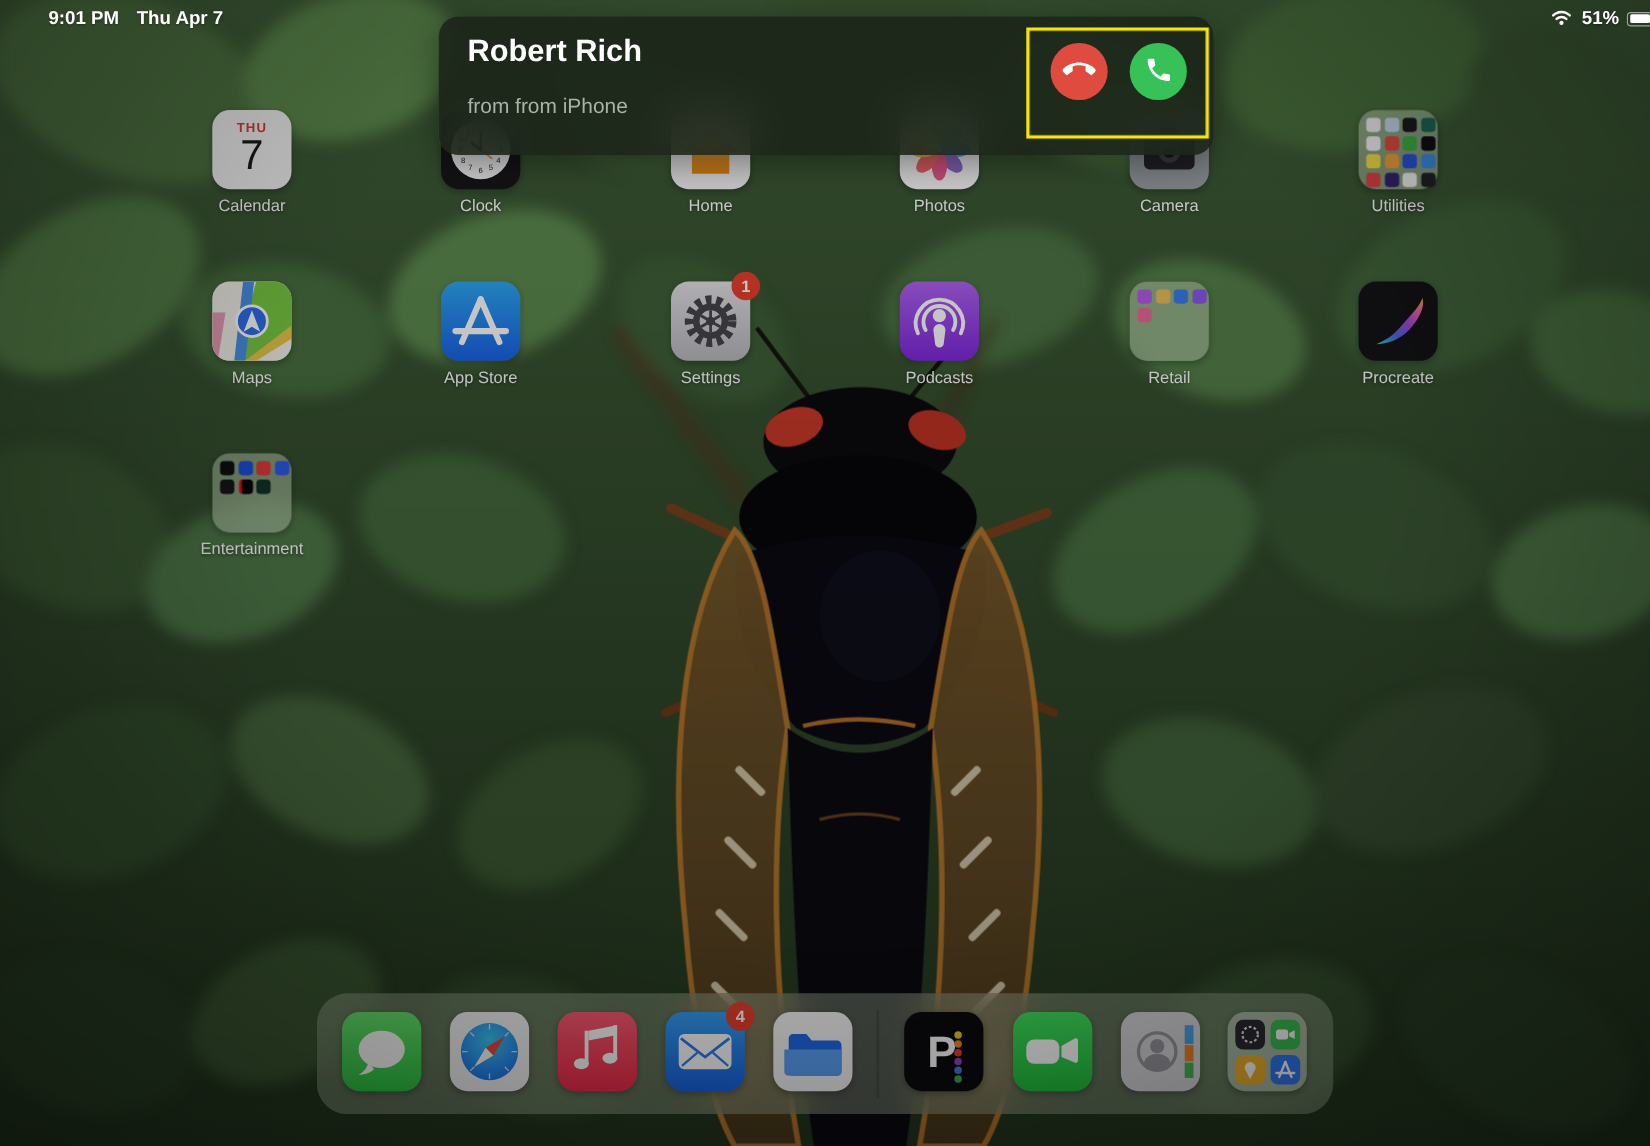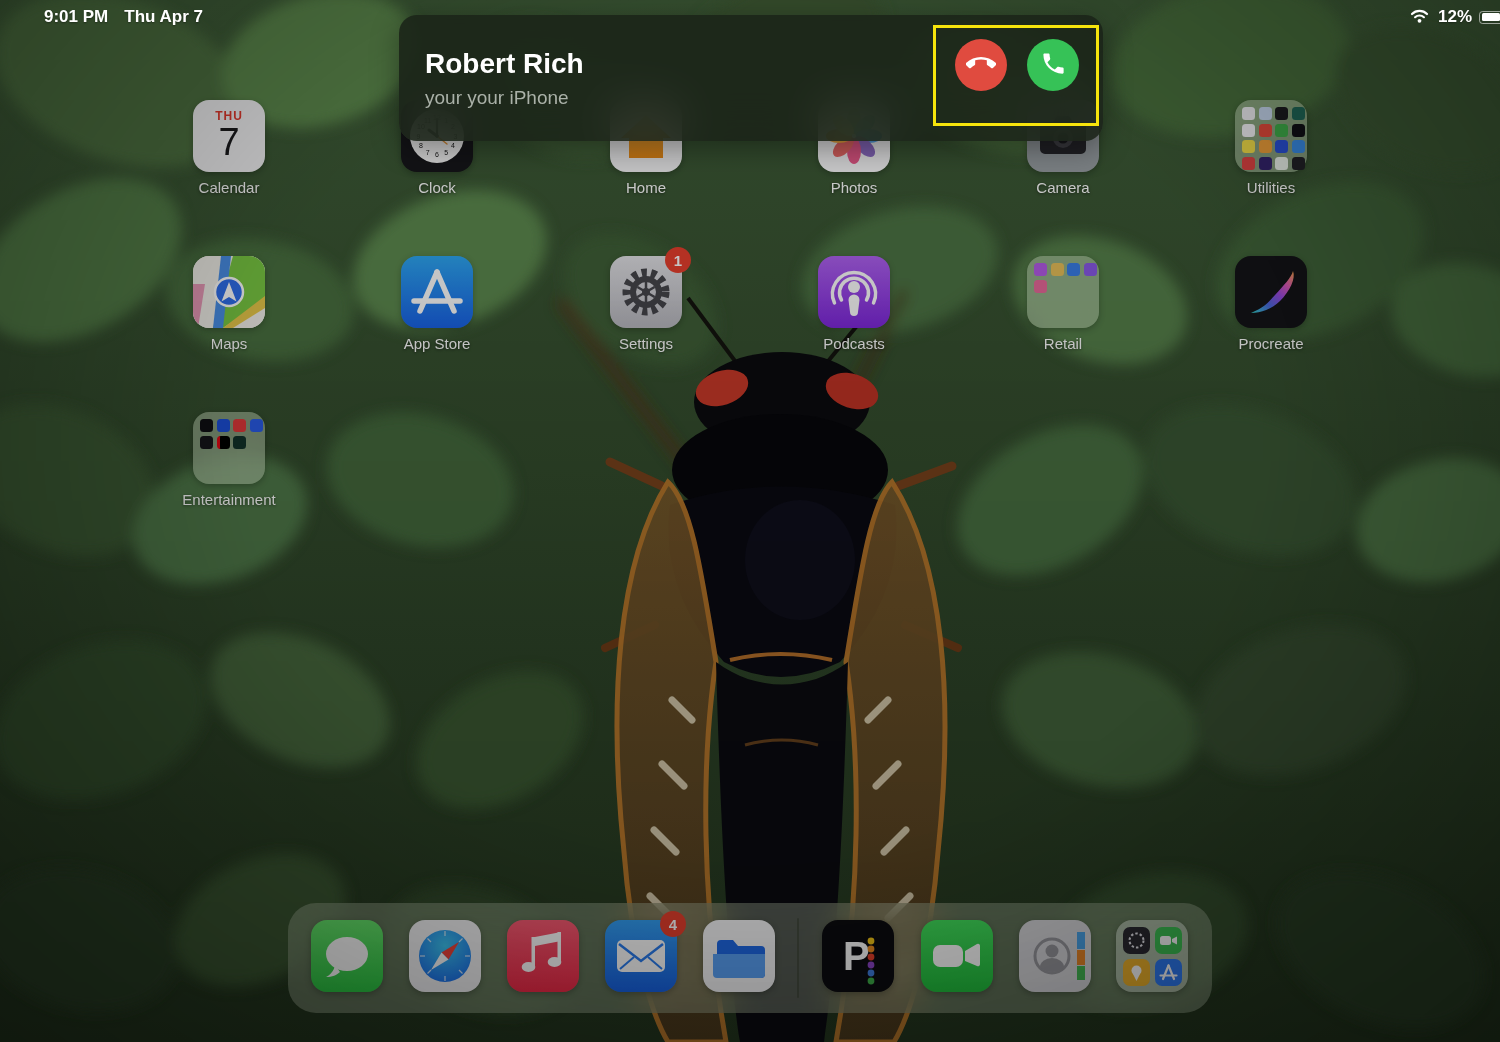--- a/index.html
+++ b/index.html
@@ -72,21 +72,21 @@
   .ic-contacts { background:#d6d6da; overflow:hidden; }
   .ic-applib { background:rgba(230,240,225,0.55);
     display:grid; grid-template-columns:repeat(2,27px); grid-auto-rows:27px;
     gap:5px; padding:6.5px; }
   .mini2 { width:27px; height:27px; border-radius:7px; position:relative; }
 
   
   .banner { position:absolute; left:399px; top:15px; width:704px; height:126px; z-index:5;
     background:rgba(26,35,24,0.88); backdrop-filter:blur(22px); border-radius:18px;
     box-shadow:0 8px 28px rgba(0,0,0,0.35); }
-  .banner .caller { position:absolute; left:26px; top:33px; color:#fff;
+  .banner .caller { position:absolute; left:26px; top:15px; color:#fff;
     font-size:28px; font-weight:600; }
   .banner .sub { position:absolute; left:26px; top:72px; color:#aab1a8; font-size:19px; }
   .call-btn { position:absolute; top:24px; width:52px; height:52px; border-radius:50%;
     border:none; display:flex; align-items:center; justify-content:center; cursor:pointer; }
   .btn-decline { left:556px; background:#e04b3f; }
   .btn-accept { left:628px; background:#36c257; }
   .highlight { position:absolute; left:933px; top:25px; width:166px; height:101px;
     border:3px solid #f6e40c; z-index:6; pointer-events:none; }
 </style>
 </head>
@@ -489,21 +489,21 @@
               <line x1="13.5" y1="6.5" x2="19" y2="20"></line>
               <line x1="5.5" y1="16.5" x2="21.5" y2="16.5"></line>
             </g>
           </svg>
       </div>
     </div>
   </div>
 
   <div class="banner">
     <div class="caller">Robert Rich</div>
-    <div class="sub">your your iPhone</div>
+    <div class="sub">from from iPhone</div>
     <button class="call-btn btn-decline">
       <span>
         <svg width="30" height="30" viewBox="0 0 24 24">
           <path transform="rotate(135 12 12)" fill="#fff" d="M6.62 10.79c1.44 2.83 3.76 5.14 6.59 6.59l2.2-2.2c.27-.27.67-.36 1.02-.24 1.12.37 2.33.57 3.57.57.55 0 1 .45 1 1V20c0 .55-.45 1-1 1-9.39 0-17-7.61-17-17 0-.55.45-1 1-1h3.5c.55 0 1 .45 1 1 0 1.25.2 2.45.57 3.57.11.35.03.74-.25 1.02l-2.2 2.2z"></path>
         </svg>
       </span>
     </button>
     <button class="call-btn btn-accept">
       <span>
         <svg width="27" height="27" viewBox="0 0 24 24">
@@ -523,21 +523,21 @@
     <div class="sb-right">
       <span>
         <svg width="23" height="18" viewBox="0 0 22 18">
           <g stroke="#fff" stroke-width="2.2" fill="none" stroke-linecap="round">
             <path d="M3.5 8.0 A10.5 10.5 0 0 1 18.5 8.0"></path>
             <path d="M6.6 11.2 A6.5 6.5 0 0 1 15.4 11.2"></path>
           </g>
           <circle cx="11" cy="14.8" r="1.9" fill="#fff"></circle>
         </svg>
       </span>
-      <span>12%</span>
+      <span>51%</span>
       <span class="batt">
         <span class="fill"></span>
           <span class="cap"></span>
       </span>
     </div>
   </div>
 
 </div>
 
 </body></html>

